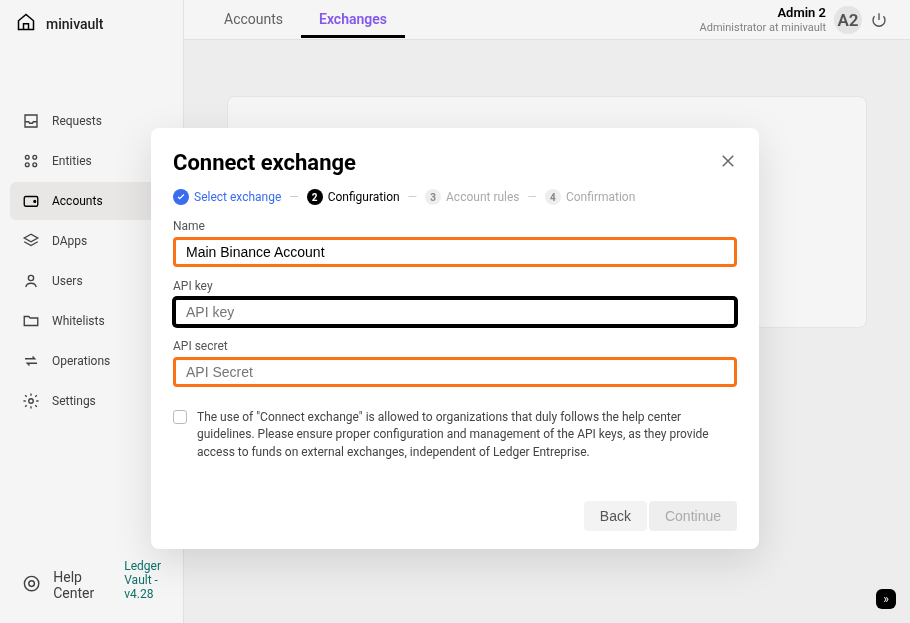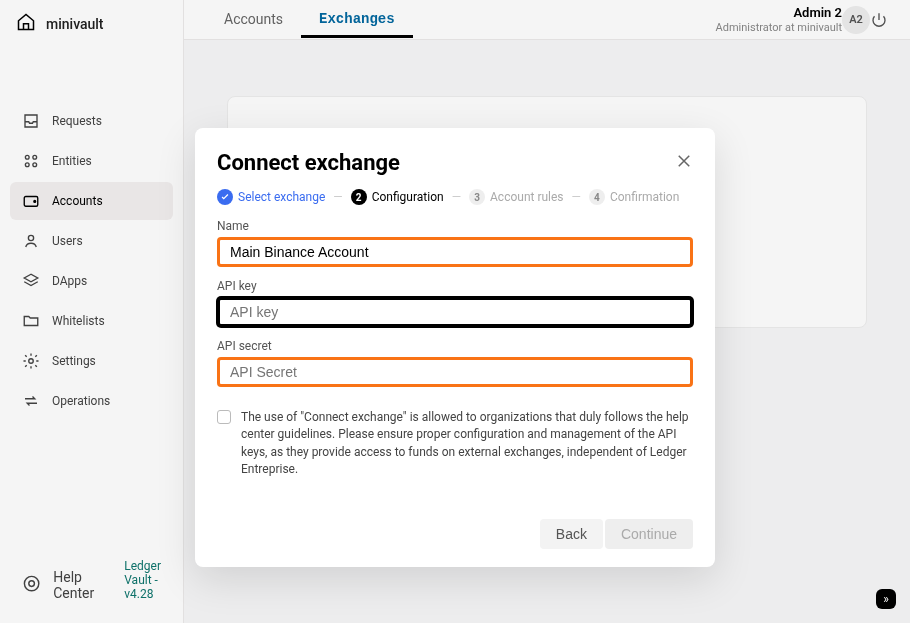--- a/index.html
+++ b/index.html
@@ -15,34 +15,34 @@
     .sb-item.active { background: #f3f0f0; color: #000; }
     .sb-item .icon { width: 18px; height: 18px; }
     .sb-footer { margin-top: auto; padding: 0 10px 12px 10px; display: flex; flex-direction: row; gap: 6px; }
     .sb-help { display: flex; align-items: center; gap: 12px; padding: 10px 12px; font-size: 14px; color: #444; cursor: pointer; }
     .sb-version { font-size: 12px; color: #0f766e; padding: 0 12px 6px 12px; }
     
     .main { flex: 1; display: flex; flex-direction: column; position: relative; }
     .topbar { display: flex; align-items: center; background: #fff; border-bottom: 1px solid #eceaea; height: 40px; padding: 0 22px; }
     .tabs { display: flex; gap: 0; }
     .tab { padding: 10px 18px 8px; font-size: 14px; color: #666; cursor: pointer; border-bottom: 3px solid transparent; }
-    .tab.active { color: #0369a1; font-weight: 600; border-bottom-color: #000; font-family: Liberation Mono, monospace; }
-    .top-right { margin-left: auto; display: flex; align-items: center; gap: 0; }
+    .tab.active { color: #8b5cf6; font-weight: 600; border-bottom-color: #000; }
+    .top-right { margin-left: auto; display: flex; align-items: center; gap: 8px; }
     .user-block { text-align: right; line-height: 1.2; }
     .user-name { font-size: 13px; font-weight: 600; }
     .user-role { font-size: 11px; color: #888; }
-    .avatar { width: 28px; height: 28px; border-radius: 50%; background: #eee; display: flex; align-items: center; justify-content: center; font-size: 11px; font-weight: 600; color: #555; text-align: center; }
+    .avatar { width: 28px; height: 28px; border-radius: 50%; background: #eee; display: flex; align-items: center; justify-content: center; font-size: 17px; font-weight: 600; color: #555; text-align: center; }
     .power-icon { width: 18px; height: 18px; cursor: pointer; color:#555; }
     .content { flex: 1; padding: 56px 28px; }
     .card { background: #fff; border: 1px solid #eee; border-radius: 8px; height: 232px; margin: 0 auto; max-width: 640px; }
     
     .fab { position: absolute; bottom: 14px; right: 14px; width: 20px; height: 20px; border-radius: 6px; background: #000; color: #fff; display: flex; align-items: center; justify-content: center; font-size: 12px; cursor: pointer; }
     
     .overlay { position: absolute; inset: 0; background: rgba(0,0,0,0.04); display: flex; align-items: flex-start; justify-content: center; }
-    .modal { margin-top: 128px; width: 520px; background: #fff; border-radius: 8px; box-shadow: 0 12px 40px rgba(0,0,0,0.12); padding: 22px 22px 18px 22px; display: flex; flex-direction: column; }
+    .modal { margin-top: 128px; width: 608px; background: #fff; border-radius: 8px; box-shadow: 0 12px 40px rgba(0,0,0,0.12); padding: 22px 22px 18px 22px; display: flex; flex-direction: column; }
     .modal-head { display: flex; align-items: center; justify-content: space-between; }
     .modal-title { font-size: 22px; font-weight: 700; }
     .close-btn { cursor: pointer; color: #666; }
     .stepper { display: flex; align-items: center; gap: 8px; margin-top: 14px; font-size: 12px; flex-wrap: wrap; }
     .step { display: flex; align-items: center; gap: 5px; color: #aaa; text-align: right; }
     .step .bubble { width: 16px; height: 16px; border-radius: 50%; background: #eee; color: #888; display: flex; align-items: center; justify-content: center; font-size: 10px; font-weight: 700; }
     .step.done { color: #3a6cf0; }
     .step.done .bubble { background: #3a6cf0; color: #fff; }
     .step.current { color: #000; }
     .step.current .bubble { background: #000; color: #fff; }
@@ -95,51 +95,51 @@
       </div>
       <div class="sb-item active">
         <span class="icon"><svg viewBox="0 0 24 24">
               <rect x="3" y="6" width="18" height="13" rx="2"></rect>
               <circle cx="17" cy="12.5" r="1.2" fill="currentColor"></circle>
             </svg></span>
         <span>Accounts</span>
       </div>
       <div class="sb-item">
         <span class="icon"><svg viewBox="0 0 24 24">
+              <path d="M12 3 3 8l9 5 9-5-9-5z"></path>
+              <path d="M3 13l9 5 9-5"></path>
+            </svg></span>
+        <span>DApps</span>
+      </div>
+      <div class="sb-item">
+        <span class="icon"><svg viewBox="0 0 24 24">
               <circle cx="12" cy="8" r="3.5"></circle>
               <path d="M5 20c1-4 5-5 7-5s6 1 7 5"></path>
             </svg></span>
         <span>Users</span>
       </div>
       <div class="sb-item">
         <span class="icon"><svg viewBox="0 0 24 24">
-              <path d="M12 3 3 8l9 5 9-5-9-5z"></path>
-              <path d="M3 13l9 5 9-5"></path>
-            </svg></span>
-        <span>DApps</span>
-      </div>
-      <div class="sb-item">
-        <span class="icon"><svg viewBox="0 0 24 24">
               <path d="M3 6h6l2 2h10v10H3z"></path>
             </svg></span>
         <span>Whitelists</span>
+      </div>
+      <div class="sb-item">
+        <span class="icon"><svg viewBox="0 0 24 24">
+              <path d="M4 9h13l-3-3"></path>
+              <path d="M20 15H7l3 3"></path>
+            </svg></span>
+        <span>Operations</span>
       </div>
       <div class="sb-item">
         <span class="icon"><svg viewBox="0 0 24 24">
               <circle cx="12" cy="12" r="3"></circle>
               <path d="M12 2v3M12 19v3M4.2 4.2l2.1 2.1M17.7 17.7l2.1 2.1M2 12h3M19 12h3M4.2 19.8l2.1-2.1M17.7 6.3l2.1-2.1"></path>
             </svg></span>
         <span>Settings</span>
-      </div>
-      <div class="sb-item">
-        <span class="icon"><svg viewBox="0 0 24 24">
-              <path d="M4 9h13l-3-3"></path>
-              <path d="M20 15H7l3 3"></path>
-            </svg></span>
-        <span>Operations</span>
       </div>
     </nav>
     <div class="sb-footer">
       <div class="sb-help">
         <span class="icon"><svg viewBox="0 0 24 24">
               <circle cx="12" cy="12" r="9"></circle>
               <circle cx="12" cy="12" r="3.5"></circle>
             </svg></span>
         <span>Help Center</span>
       </div>

